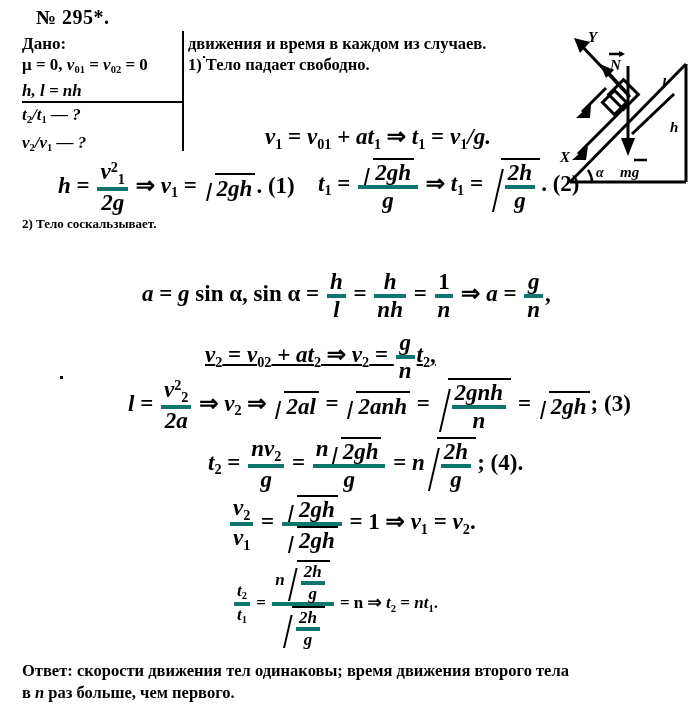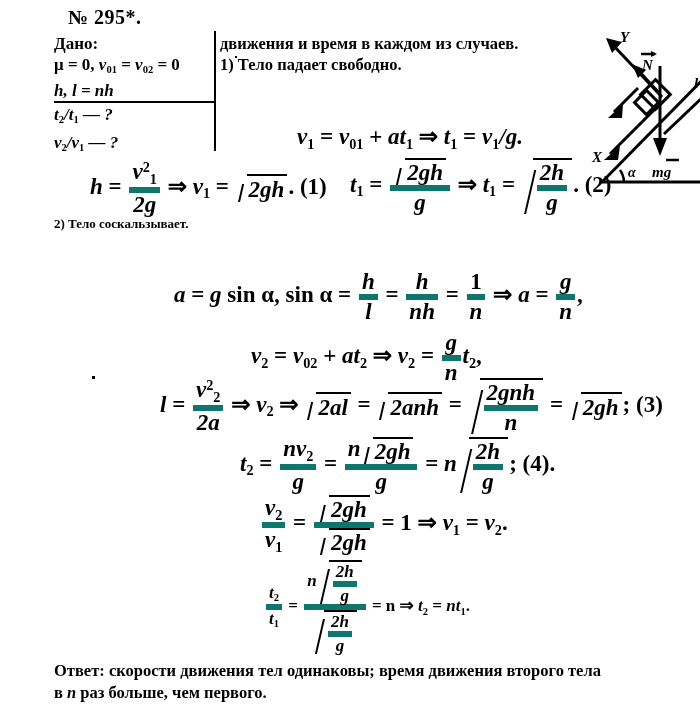--- a/index.html
+++ b/index.html
@@ -5,21 +5,21 @@
   html,body{margin:0;padding:0;}
   body{
     width:700px;height:721px;
     background:#ffffff;
     font-family:"Liberation Serif", serif;
     color:#000;
     position:relative;
     overflow:hidden;
     -webkit-font-smoothing:none;
   }
-  .page{position:absolute;inset:0;margin-left:32px;}
+  .page{position:absolute;inset:0;}
   .it{font-style:italic;}
   .sub{font-size:.62em;vertical-align:-0.32em;font-style:normal;}
   .sup{font-size:.62em;vertical-align:0.52em;font-style:normal;}
 
   
   #problem-number{
     position:absolute;left:36px;top:6px;
     font-size:20px;font-weight:bold;letter-spacing:.5px;
   }
 
@@ -51,21 +51,21 @@
   #solution-block .justify{
     text-align:justify;text-align-last:justify;
   }
 
   
   .formula{position:absolute;font-size:23px;font-weight:bold;font-style:italic;white-space:nowrap;}
   .formula .rm{font-style:normal;}
 
   
   .frac{display:inline-block;vertical-align:middle;text-align:center;line-height:1.04;margin:0 2px;}
-  .frac>.num{display:block;padding:0 3px;border-bottom:6px solid #0f766e;}
+  .frac>.num{display:block;padding:0 3px;border-bottom:4px solid #0f766e;}
   .frac>.den{display:block;padding:0 3px;}
 
   
   .sqrt{display:inline-block;position:relative;padding-left:11px;margin:0 1px;vertical-align:middle;}
   .sqrt::before{
     content:"";position:absolute;left:2px;bottom:1px;
     width:7px;height:62%;
     border-left:2px solid #000;
     transform:skewX(-13deg);
     transform-origin:bottom left;
@@ -148,21 +148,21 @@
     <span>t</span><span class="sub">1</span><span class="rm"> = </span><span class="frac"><span class="num"><span class="sqrt"><span class="rad">2gh</span></span></span><span class="den">g</span></span><span class="rm"> ⇒ </span><span>t</span><span class="sub">1</span><span class="rm"> = </span><span class="sqrt sqrt-tall"><span class="rad"><span class="frac"><span class="num">2h</span><span class="den">g</span></span></span></span><span class="rm">. (2)</span>
   </div>
 
   <div class="body-line" style="left:22px;top:216px;">2) Тело соскальзывает.</div>
 
 
   <div class="formula" style="left:142px;top:270px;">
     <span>a</span><span class="rm"> = </span><span>g</span><span class="rm"> sin </span><span class="rm">α,</span><span class="rm">  sin </span><span class="rm">α</span><span class="rm"> = </span><span class="frac"><span class="num">h</span><span class="den">l</span></span><span class="rm"> = </span><span class="frac"><span class="num">h</span><span class="den">nh</span></span><span class="rm"> = </span><span class="frac"><span class="num rm">1</span><span class="den">n</span></span><span class="rm"> ⇒ </span><span>a</span><span class="rm"> = </span><span class="frac"><span class="num">g</span><span class="den">n</span></span><span class="rm">,</span>
   </div>
 
-  <div class="formula" style="left:219px;top:331px;">
+  <div class="formula" style="left:205px;top:331px;text-decoration:underline;">
     <span>v</span><span class="sub">2</span><span class="rm"> = </span><span>v</span><span class="sub">02</span><span class="rm"> + </span><span>at</span><span class="sub">2</span><span class="rm"> ⇒ </span><span>v</span><span class="sub">2</span><span class="rm"> = </span><span class="frac"><span class="num">g</span><span class="den">n</span></span><span>t</span><span class="sub">2</span><span class="rm">,</span>
   </div>
 
   <div class="formula" style="left:128px;top:378px;">
     <span>l</span><span class="rm"> = </span><span class="frac"><span class="num"><span>v</span><span class="sup">2</span><span class="sub">2</span></span><span class="den">2a</span></span><span class="rm"> ⇒ </span><span>v</span><span class="sub">2</span><span class="rm"> ⇒ </span><span class="sqrt"><span class="rad">2al</span></span><span class="rm"> = </span><span class="sqrt"><span class="rad">2anh</span></span><span class="rm"> = </span><span class="sqrt sqrt-tall"><span class="rad"><span class="frac"><span class="num">2gnh</span><span class="den">n</span></span></span></span><span class="rm"> = </span><span class="sqrt"><span class="rad">2gh</span></span><span class="rm">; (3)</span>
   </div>
 
   <div class="formula" style="left:208px;top:437px;">
     <span>t</span><span class="sub">2</span><span class="rm"> = </span><span class="frac"><span class="num"><span>nv</span><span class="sub">2</span></span><span class="den">g</span></span><span class="rm"> = </span><span class="frac"><span class="num"><span>n</span><span class="sqrt"><span class="rad">2gh</span></span></span><span class="den">g</span></span><span class="rm"> = </span><span>n</span><span class="sqrt sqrt-tall"><span class="rad"><span class="frac"><span class="num">2h</span><span class="den">g</span></span></span></span><span class="rm">; (4).</span>
   </div>

